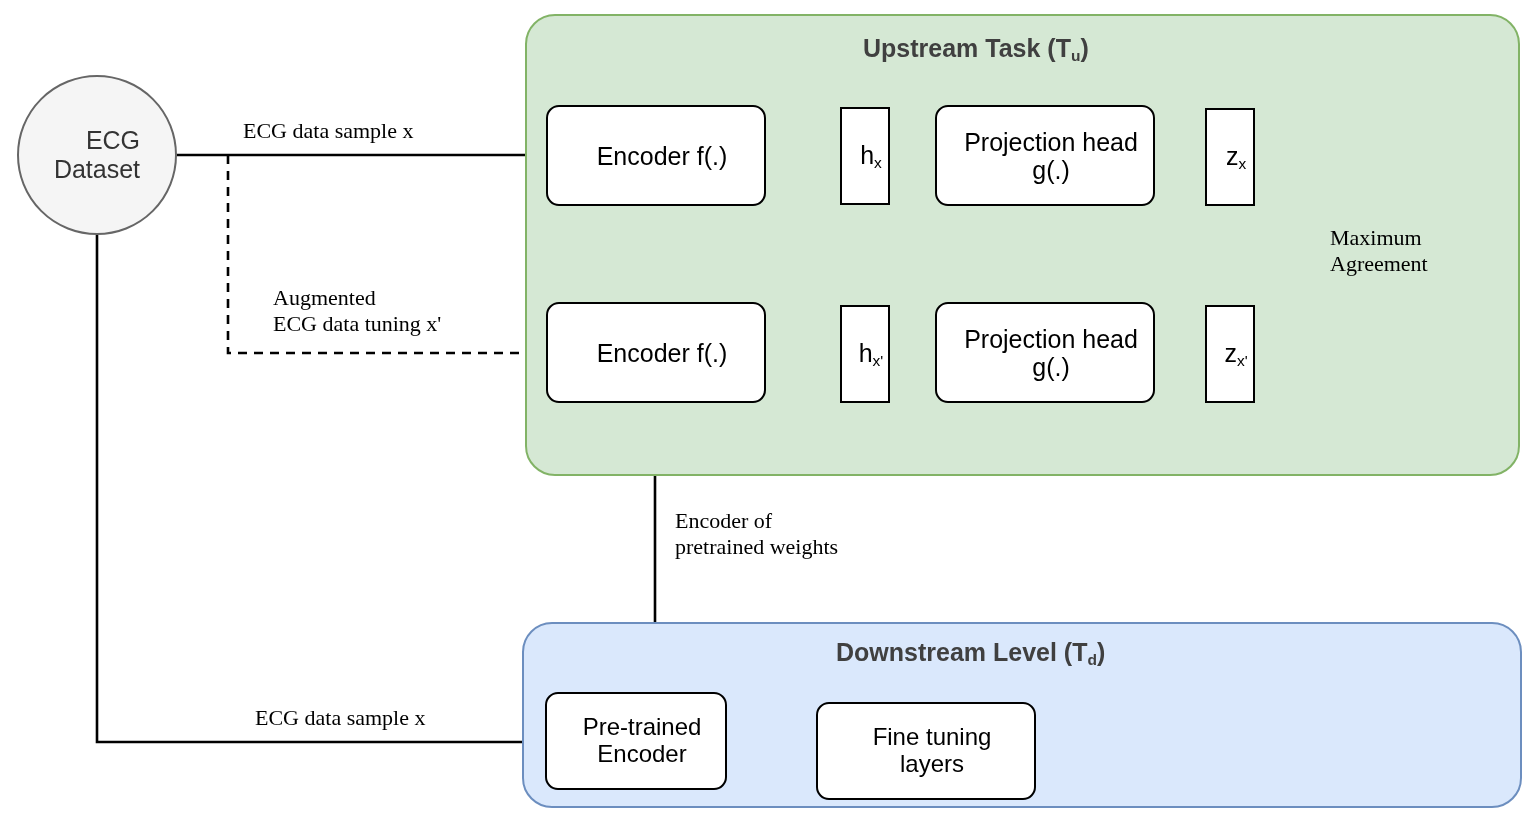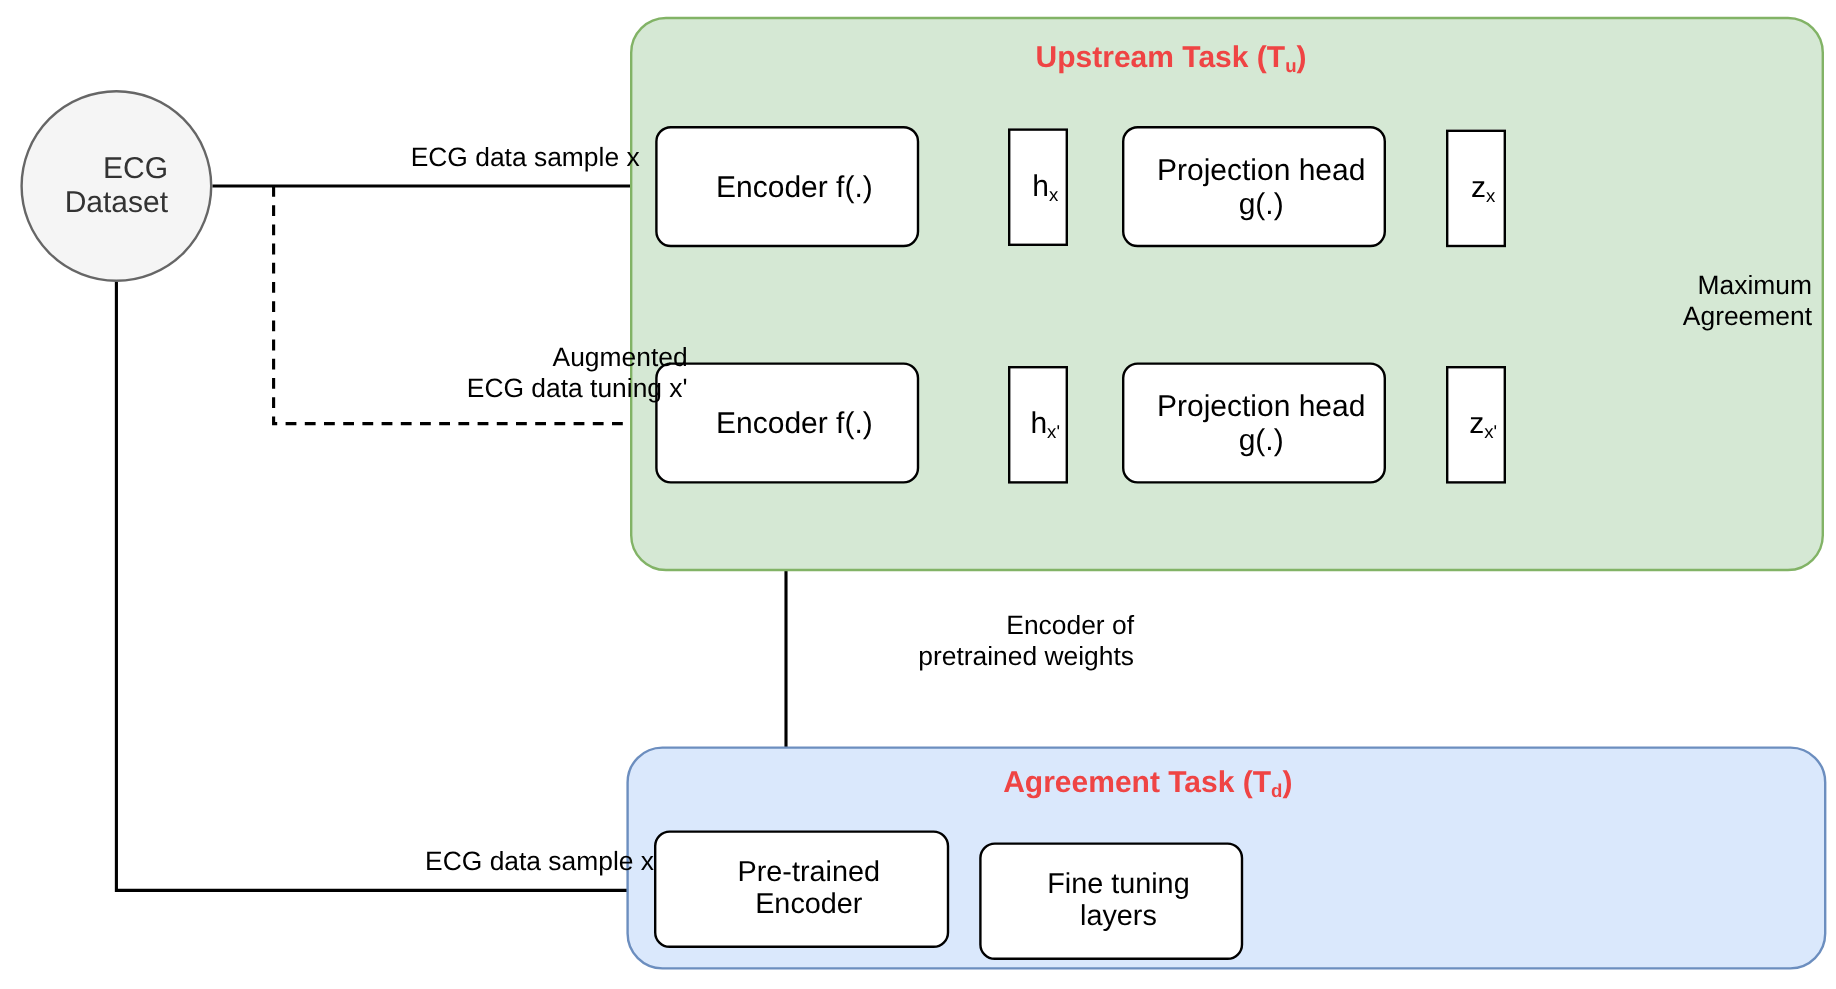--- a/index.html
+++ b/index.html
@@ -60,32 +60,33 @@
     border: 2px solid #82b366;
   }
   .group-downstream {
     background: #dae8fc;
     border: 2px solid #6c8ebf;
   }
   .group-title {
     position: absolute;
     font-weight: bold;
     font-size: 25px;
-    color: #ef4444;
+    color: #404040;
     white-space: nowrap;
     z-index: 2;
   }
   .edge-label {
     position: absolute;
     font-size: 22px;
     color: #000000;
-    text-align: right;
+    text-align: left;
     white-space: pre-line;
     line-height: 1.2;
     z-index: 4;
+    font-family: Liberation Serif, serif;
   }
   .ellipse {
     position: absolute;
     box-sizing: border-box;
     border-radius: 50%;
     background: #f5f5f5;
     border: 2px solid #666666;
     display: flex;
     align-items: center;
     justify-content: center;
@@ -145,21 +146,21 @@
 
     <path d="M767,742 L816,742" stroke="#000" stroke-width="2.6" fill="none" stroke-dasharray="8 6"></path>
     <path d="M1036,742 L1081,742" stroke="#000" stroke-width="2.6" fill="none" stroke-dasharray="8 6"></path>
   </svg>
 
   <div class="group-title" style="left:863px; top:34px;">
     <span>Upstream Task (T</span><sub>u</sub><span>)</span>
   </div>
 
   <div class="group-title" style="left:836px; top:638px;">
-    <span>Agreement Task (T</span><sub>d</sub><span>)</span>
+    <span>Downstream Level (T</span><sub>d</sub><span>)</span>
   </div>
 
   <div class="ellipse" style="left:17px; top:75px; width:160px; height:160px;">
     <span class="node-label">ECG
 Dataset</span>
   </div>
 
   <div class="node rounded f22" style="left:546px; top:105px; width:220px; height:101px;">
     <span class="node-label">Encoder f(.)</span>
   </div>
@@ -190,21 +191,21 @@
 g(.)</span>
   </div>
 
   <div class="node square f-sub" style="left:1205px; top:305px; width:50px; height:98px;">
     <span><span>z</span><sub>x'</sub></span>
   </div>
 
   <div class="edge-label" style="left:1330px; top:225px; width:180px;">Maximum
 Agreement</div>
 
-  <div class="node rounded f21" style="left:545px; top:692px; width:246px; height:98px;">
+  <div class="node rounded f21" style="left:545px; top:692px; width:182px; height:98px;">
     <span class="node-label">Pre-trained
 Encoder</span>
   </div>
 
   <div class="node rounded f21" style="left:816px; top:692px; width:220px; height:98px;margin-top:10px;">
     <span class="node-label">Fine tuning
 layers</span>
   </div>
 
 

